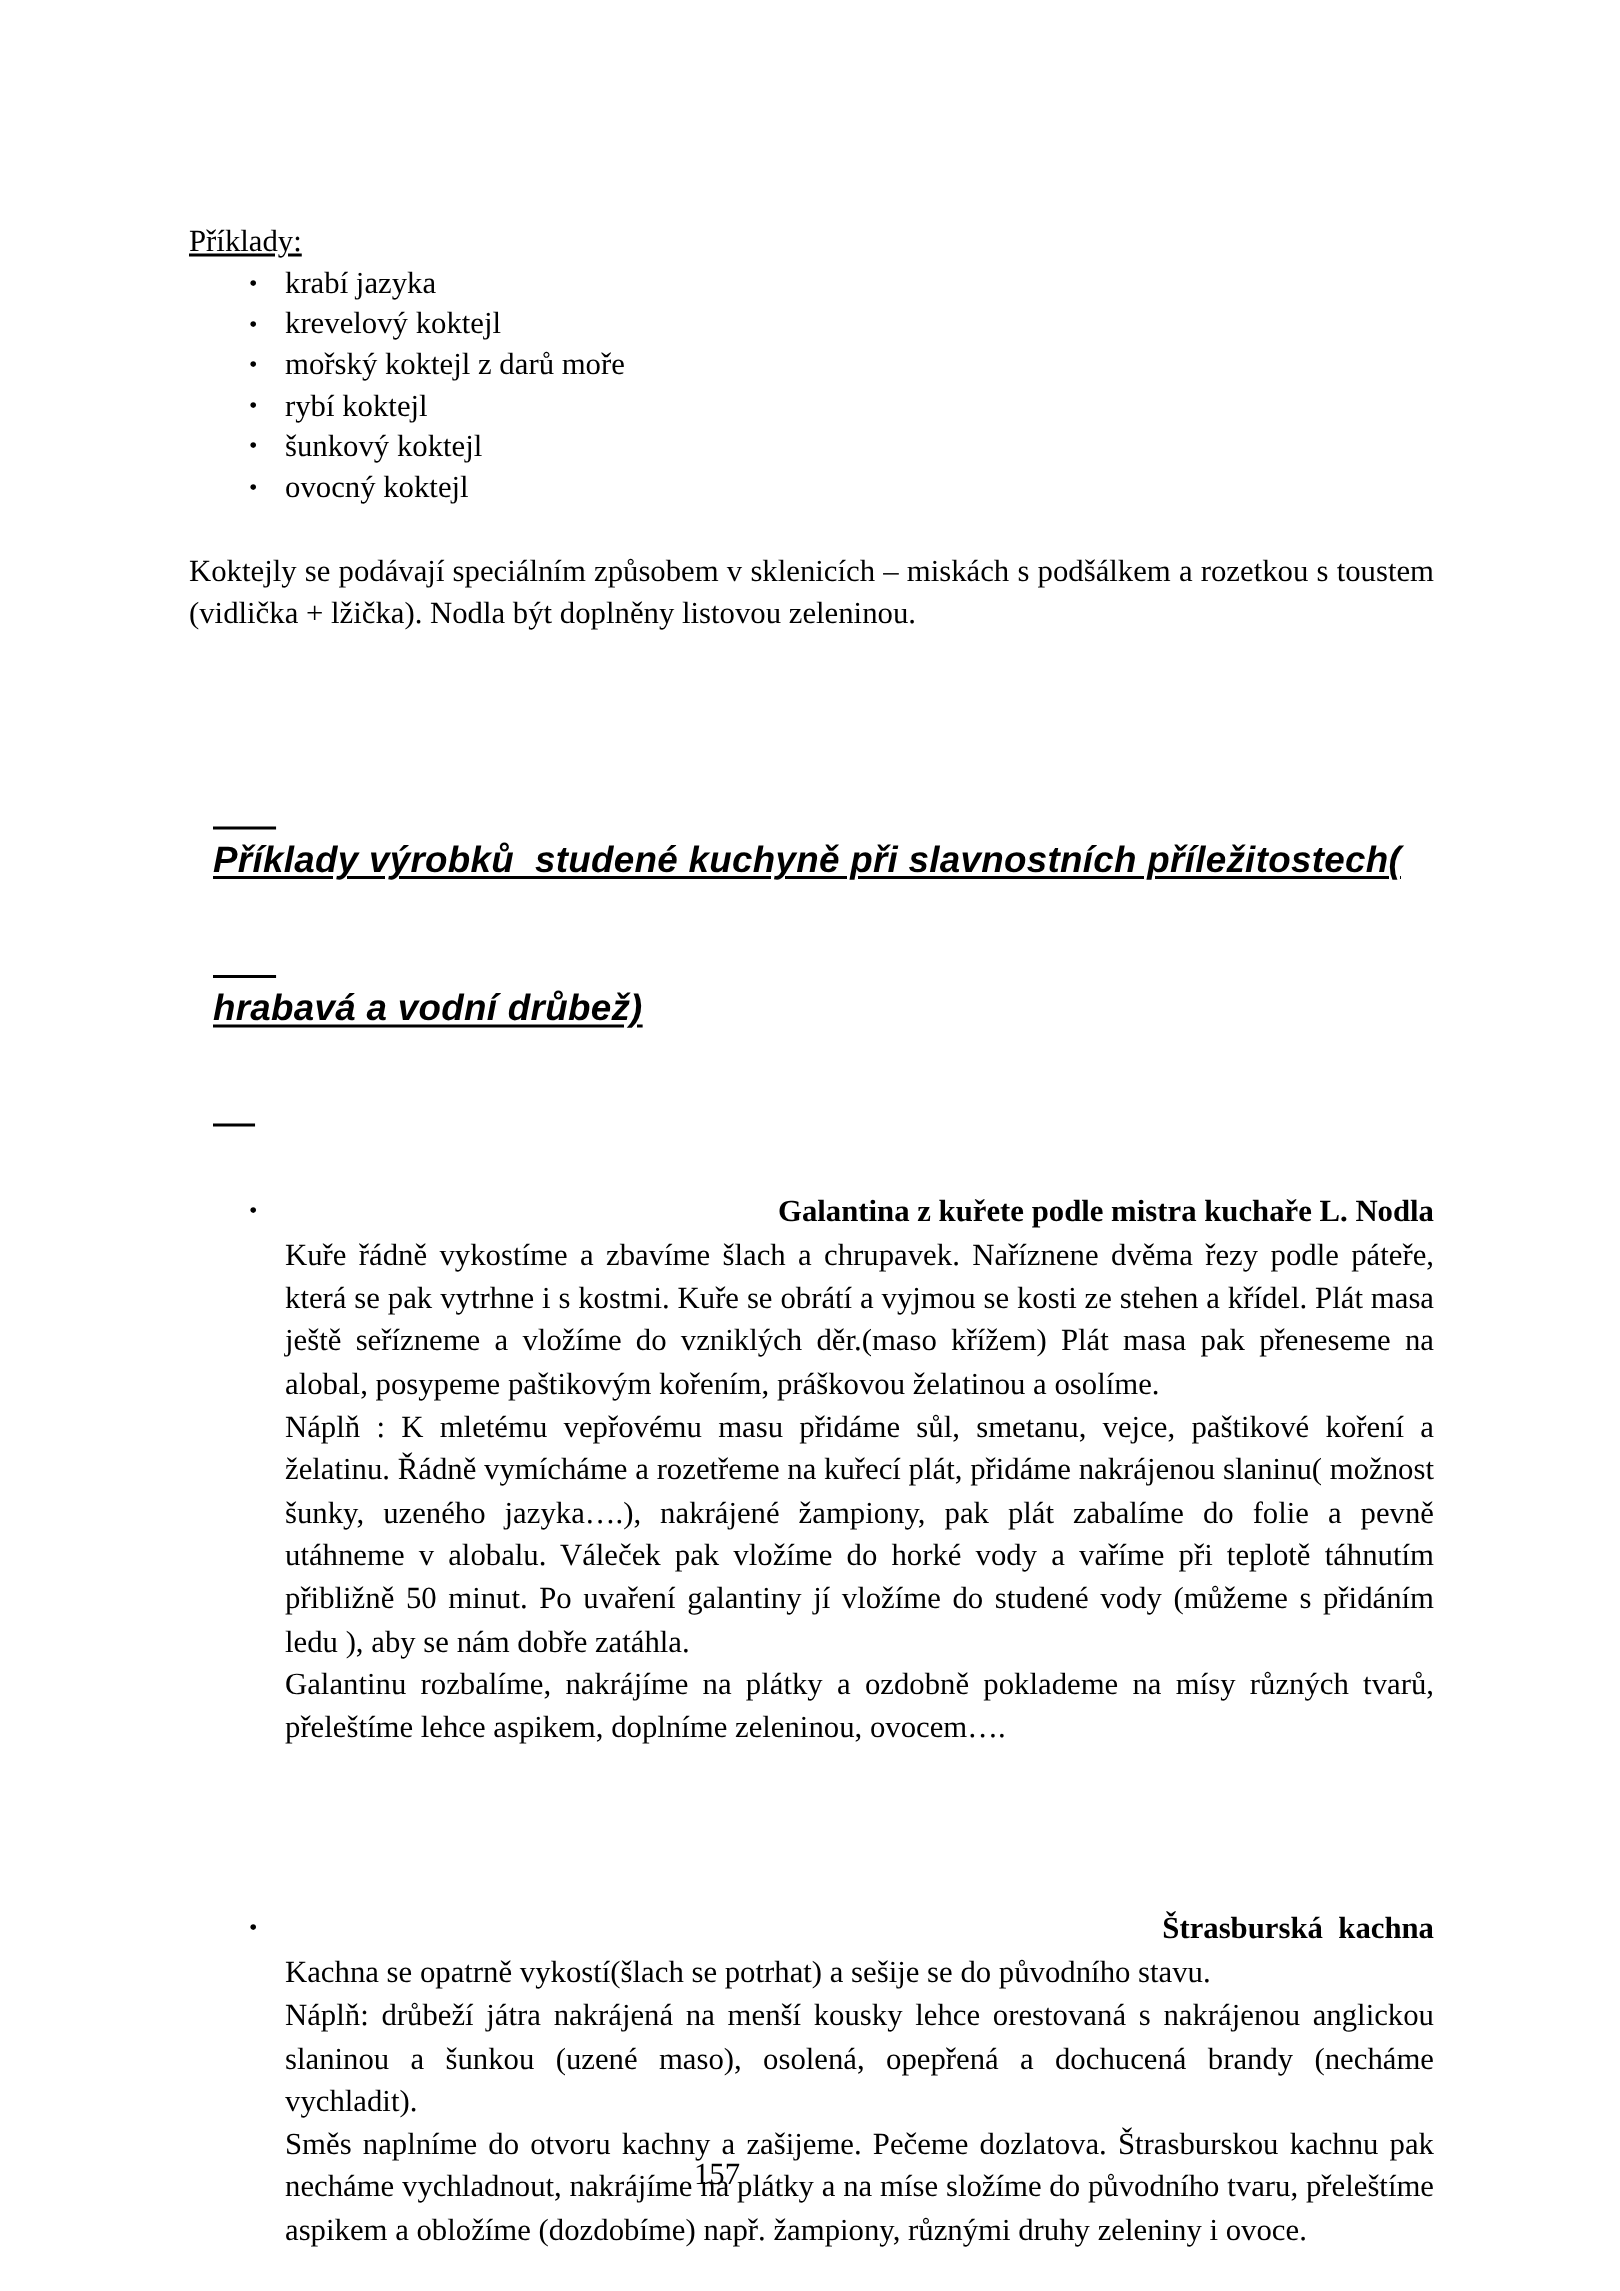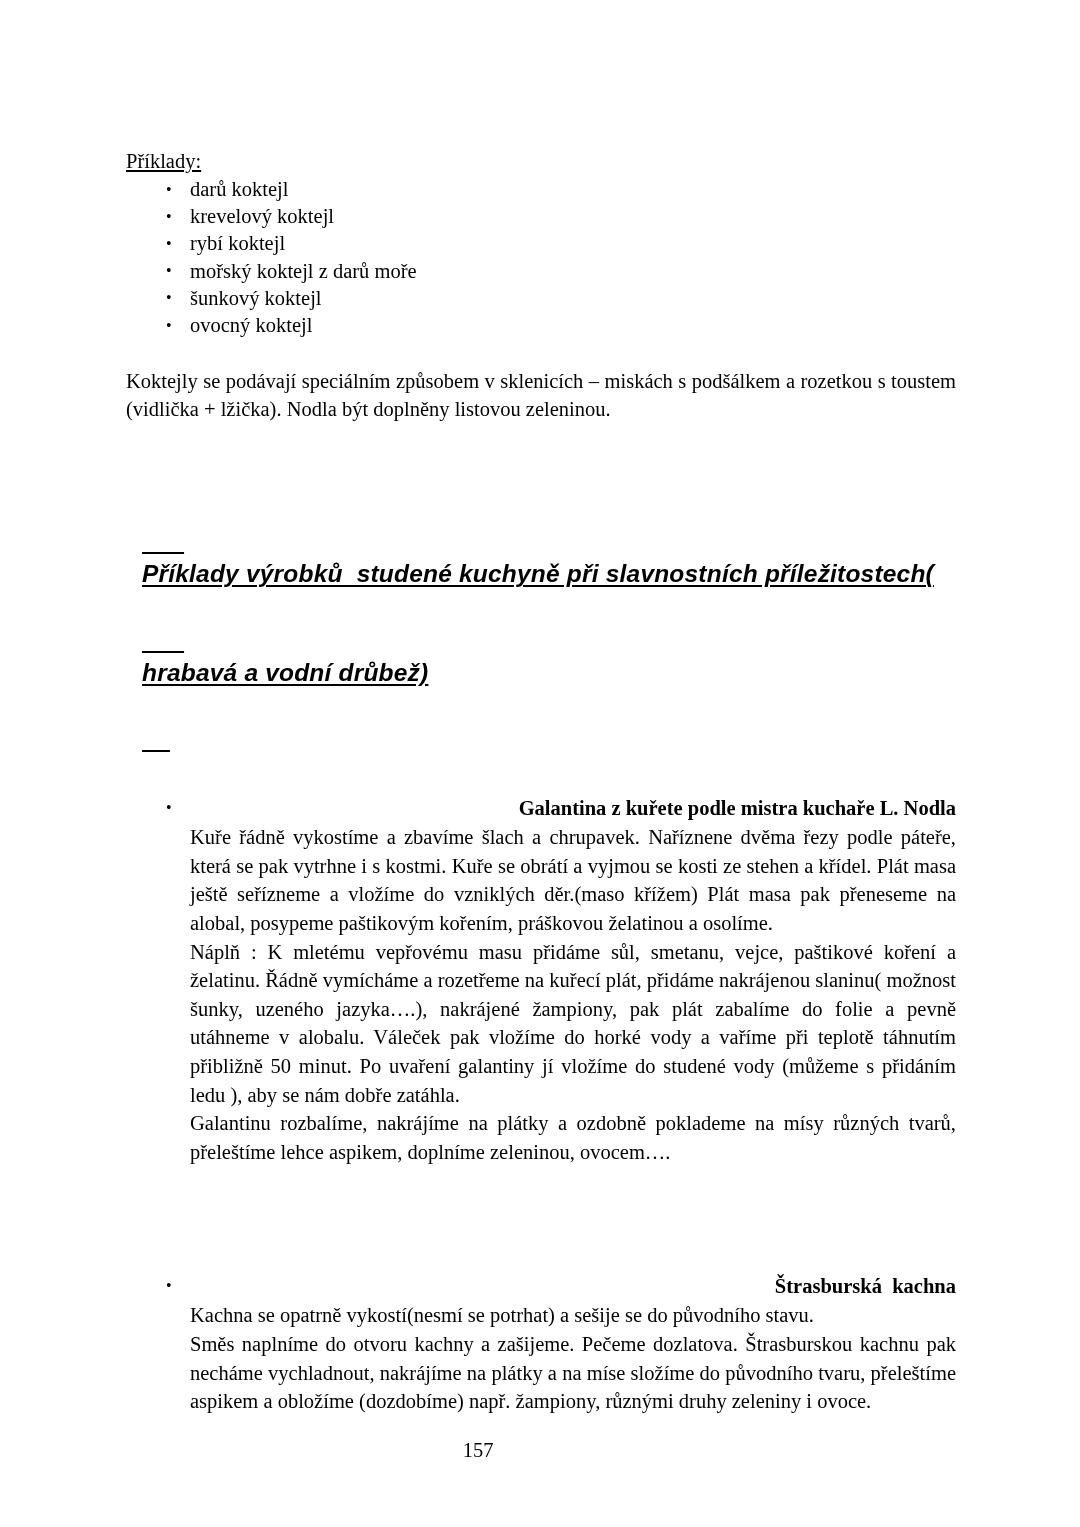--- a/index.html
+++ b/index.html
@@ -151,24 +151,24 @@
 
 <div class="page">
 
   <div class="content">
 
     <div>
       <span class="lead-label serif">Příklady:</span>
     </div>
 
     <ul class="plain-list">
-      <li>darů koktejl</li>
+      <li>krabí jazyka</li>
       <li>krevelový koktejl</li>
+      <li>mořský koktejl z darů moře</li>
       <li>rybí koktejl</li>
-      <li>mořský koktejl z darů moře</li>
       <li>šunkový koktejl</li>
       <li>ovocný koktejl</li>
     </ul>
 
     <div class="gap-28"></div>
 
     <p class="body-par serif">Koktejly se podávají speciálním způsobem v sklenicích – miskách s podšálkem a rozetkou s toustem (vidlička + lžička). Nodla být doplněny listovou zeleninou.</p>
 
     <div class="gap-52"></div>
 
@@ -183,21 +183,22 @@
       <p class="recipe-title serif">Galantina z kuřete podle mistra kuchaře L. Nodla</p>
       <p class="body-par serif">Kuře řádně vykostíme a zbavíme šlach a chrupavek. Naříznene dvěma řezy podle páteře, která se pak vytrhne i s kostmi. Kuře se obrátí a vyjmou se kosti ze stehen a křídel. Plát masa ještě seřízneme a vložíme do vzniklých děr.(maso křížem) Plát masa pak přeneseme na alobal, posypeme paštikovým kořením, práškovou želatinou a osolíme.</p>
       <p class="body-par serif">Náplň : K mletému vepřovému masu přidáme sůl, smetanu, vejce, paštikové koření a želatinu. Řádně vymícháme a rozetřeme na kuřecí plát, přidáme nakrájenou slaninu( možnost šunky, uzeného jazyka….), nakrájené žampiony, pak plát zabalíme do folie a pevně utáhneme v alobalu. Váleček pak vložíme do horké vody a vaříme při teplotě táhnutím přibližně 50 minut. Po uvaření galantiny jí vložíme do studené vody (můžeme s přidáním ledu ), aby se nám dobře zatáhla.</p>
       <p class="body-par serif">Galantinu rozbalíme, nakrájíme na plátky a ozdobně poklademe na mísy různých tvarů, přeleštíme lehce aspikem, doplníme zeleninou, ovocem….</p>
     </div>
 
     <div class="gap-105"></div>
 
     <div class="recipe">
       <p class="recipe-title serif">Štrasburská  kachna</p>
-      <p class="body-par serif">Kachna se opatrně vykostí(nesmí se potrhat) a sešije se do původního stavu.</p>
+      <p class="body-par serif">Kachna se opatrně vykostí(šlach se potrhat) a sešije se do původního stavu.</p>
+      <p class="body-par serif">Náplň:   drůbeží játra nakrájená na menší kousky lehce orestovaná s nakrájenou anglickou slaninou a šunkou (uzené maso), osolená, opepřená a dochucená brandy (necháme vychladit).</p>
       <p class="body-par serif">Směs naplníme do otvoru kachny a zašijeme. Pečeme dozlatova. Štrasburskou kachnu pak necháme vychladnout, nakrájíme na plátky a na míse složíme do původního tvaru, přeleštíme aspikem a obložíme (dozdobíme) např. žampiony, různými druhy zeleniny i ovoce.</p>
     </div>
 
     <div class="gap-36"></div>
 
   </div>
 
   <div class="page-number">157</div>
 
 </div>

